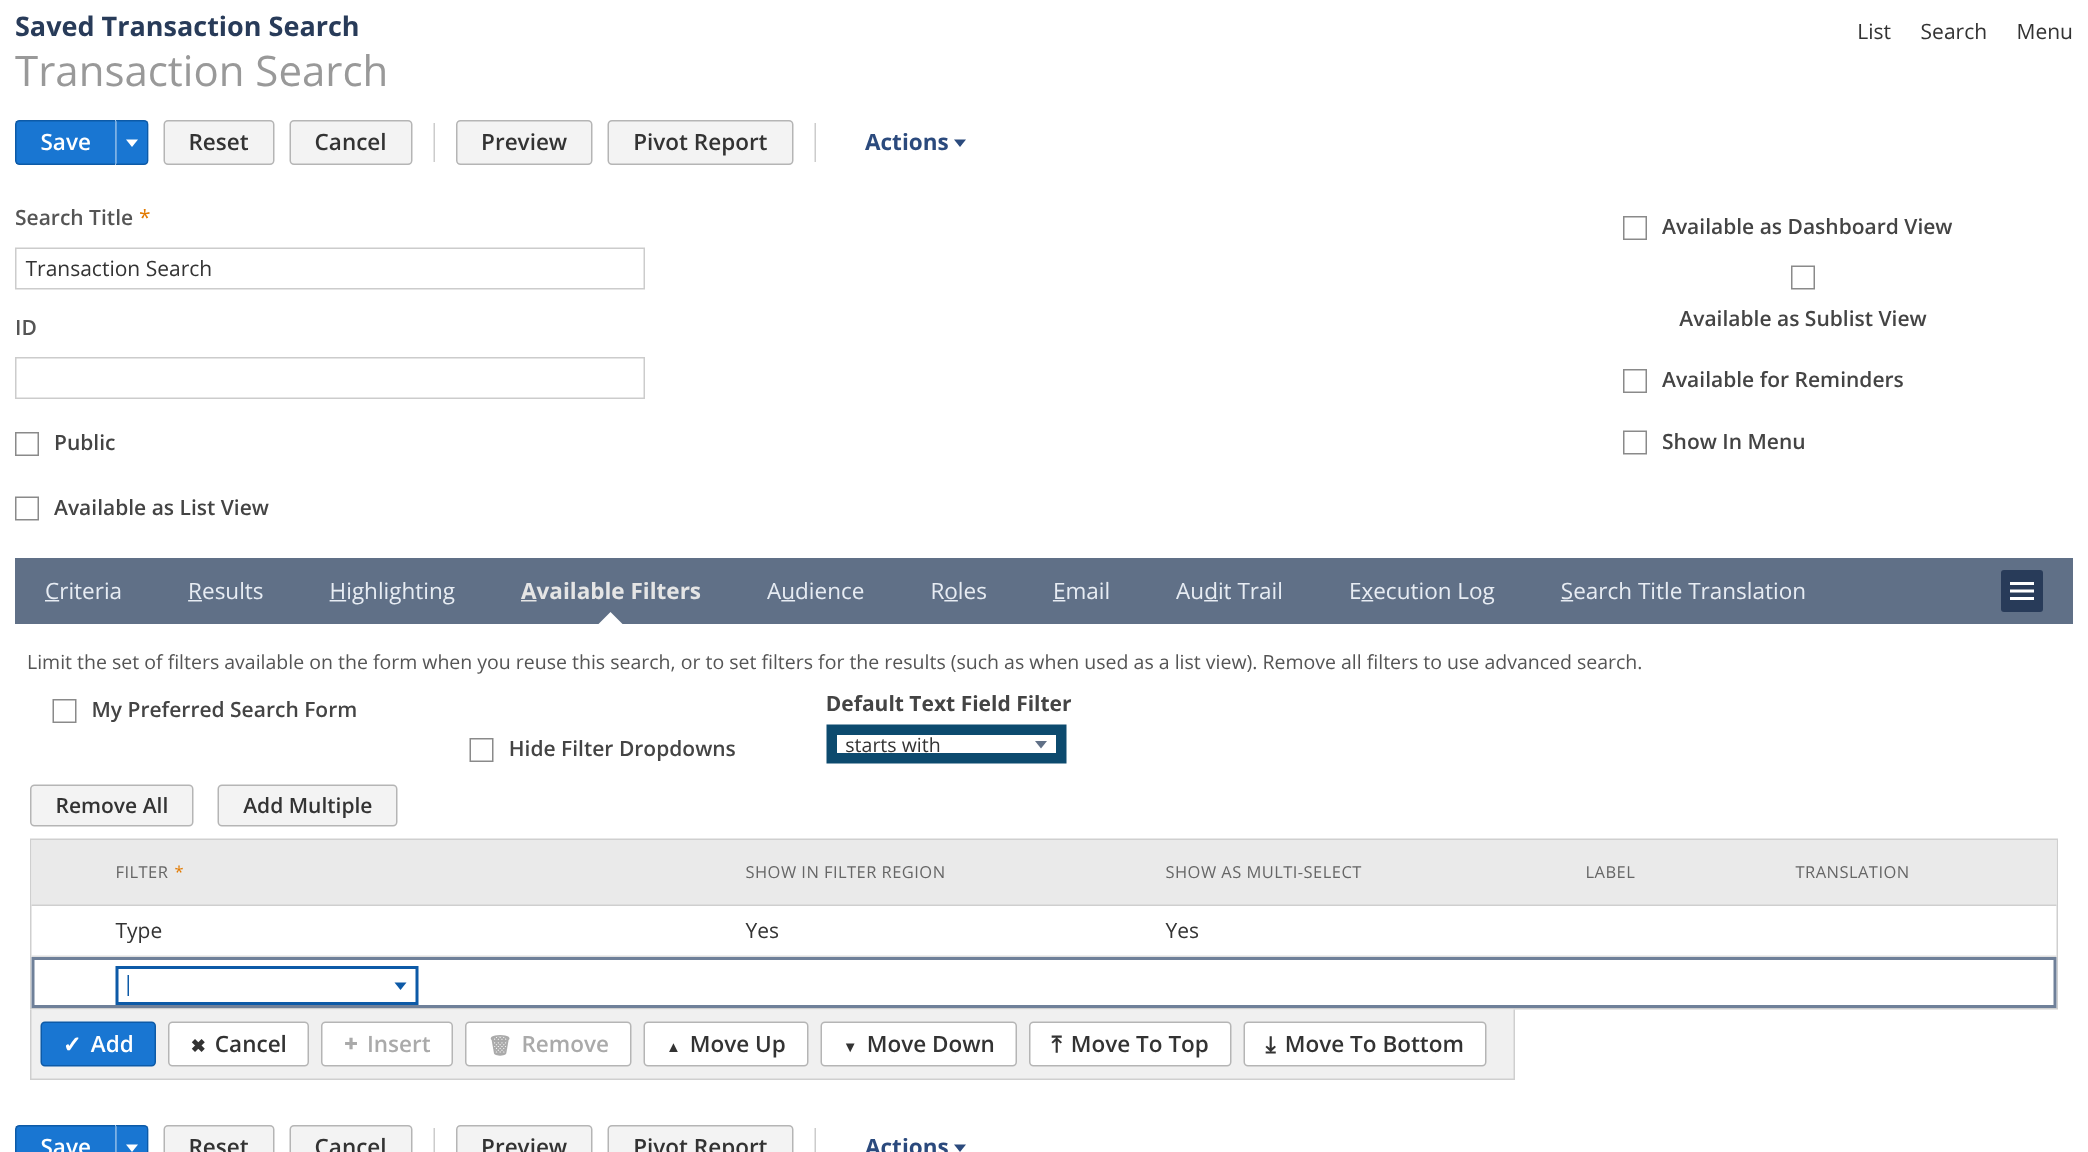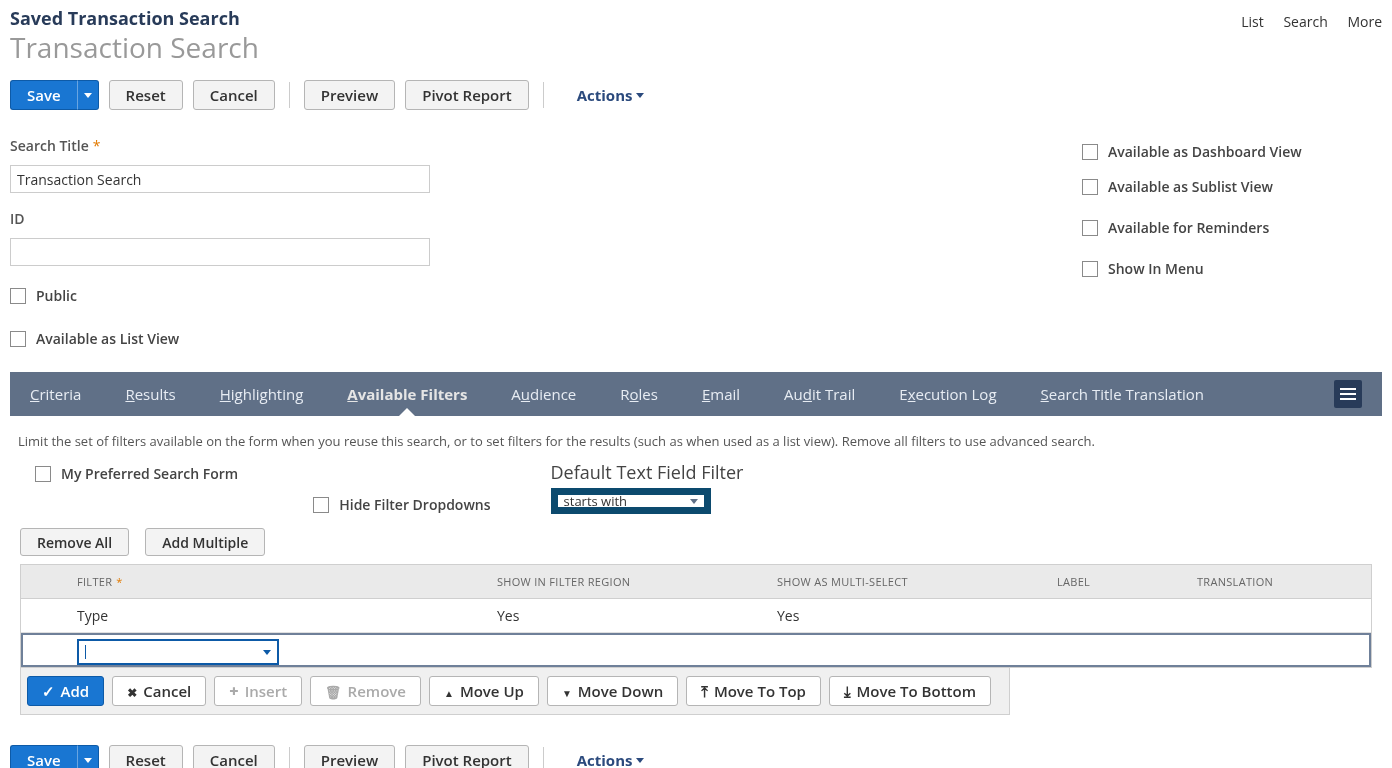--- a/index.html
+++ b/index.html
@@ -38,28 +38,28 @@
   .tab.active::after { content:""; position:absolute; left:50%; transform:translateX(-50%); bottom:-12px; border-left:8px solid transparent; border-right:8px solid transparent; border-bottom:8px solid #fff; }
   .tab .ul { text-decoration: underline; }
   .tab-menu { margin-left:auto; width:28px; height:28px; background:#283b59; display:flex; flex-direction:column; justify-content:center; align-items:center; gap:3px; border-radius:2px; cursor:pointer; }
   .tab-menu .bar { width:16px; height:2px; background:#fff; }
   
   .tab-help { font-size: 13px; color: #555; margin: 16px 8px 10px; }
   
   .filter-opts { display:flex; gap: 60px; align-items:flex-start; margin: 10px 10px 14px; }
   .filter-opts .chk-line { margin-top: 4px; padding-left: 15px; }
   .opt-block { display:flex; flex-direction:column; gap:4px; }
-  .opt-label { font-size: 18px; font-weight:400; color:#444; }
+  .opt-label { font-size: 14px; font-weight:700; color:#444; }
   .select { display:inline-flex; align-items:center; justify-content:space-between; width:160px; height:26px; border:7px solid #0c4a6e; padding:0 6px; font-size:13px; color:#333; background:#fff; cursor:pointer; }
   .select .caret { border-top-color:#607087; }
   
   .row-btns { display:flex; gap:16px; margin: 6px 10px 8px; }
   
   .grid { margin: 6px 10px 0; border: 1px solid #cfcfcf; }
-  .grid-head { display:grid; grid-template-columns: 48px 420px 280px 280px 140px 1fr; background:#eaeaea; border-bottom:1px solid #cfcfcf; height:34px; align-items:center; font-size:11px; letter-spacing:.3px; color:#666; }
+  .grid-head { display:grid; grid-template-columns: 48px 420px 280px 280px 140px 1fr; background:#eaeaea; border-bottom:1px solid #cfcfcf; height:44px; align-items:center; font-size:11px; letter-spacing:.3px; color:#666; }
   .grid-head > div { padding: 0 8px; }
   .grid-row, .grid-input-row { display:grid; grid-template-columns: 48px 420px 280px 280px 140px 1fr; align-items:center; height:34px; border-bottom:1px solid #e0e0e0; }
   .grid-row > div { padding: 0 8px; font-size:14px; color:#333; }
   .grid-input-row { background:#fff; border:2px solid #6f8099; }
   .grid-input-row .cell { padding: 4px 6px; }
   .filter-select { display:flex; align-items:center; justify-content:space-between; width: calc(100% - 6px); height:26px; border:2px solid #0d5aa7; background:#fff; padding:0 6px; cursor:pointer; }
   .filter-select .cursor { width:1px; height:14px; background:#0d5aa7; }
   .filter-select .caret { border-top-color:#0d5aa7; }
   
   .grid-actions { display:flex; gap:8px; padding: 8px 6px; border-top:1px solid #cfcfcf; background:#f0f0f0; margin: 0 10px; border:1px solid #cfcfcf; border-top:none; width: calc(990px); }
@@ -82,21 +82,21 @@
 <body>
 
 <div class="page-head">
   <div>
     <div class="page-title1">Saved Transaction Search</div>
     <div class="page-title2">Transaction Search</div>
   </div>
   <div class="top-links">
     <span>List</span>
     <span>Search</span>
-    <span>More</span>
+    <span>Menu</span>
   </div>
 </div>
 
 <div class="toolbar">
   <div class="btn-group">
     <button class="btn btn-primary">Save</button>
     <button class="btn btn-primary-split">
         <span class="caret caret-white"></span>
       </button>
   </div>
@@ -127,21 +127,21 @@
     <div class="chk-line" style="margin-top:14px;">
       <div class="chk"></div>
       <span class="chk-label">Available as List View</span>
     </div>
   </div>
   <div class="form-col right">
     <div class="chk-line">
       <div class="chk"></div>
       <span class="chk-label">Available as Dashboard View</span>
     </div>
-    <div class="chk-line" style="">
+    <div class="chk-line" style="flex-direction:column;">
       <div class="chk"></div>
       <span class="chk-label">Available as Sublist View</span>
     </div>
     <div class="chk-line" style="margin-top:12px;">
       <div class="chk"></div>
       <span class="chk-label">Available for Reminders</span>
     </div>
     <div class="chk-line" style="margin-top:12px;">
       <div class="chk"></div>
       <span class="chk-label">Show In Menu</span>

